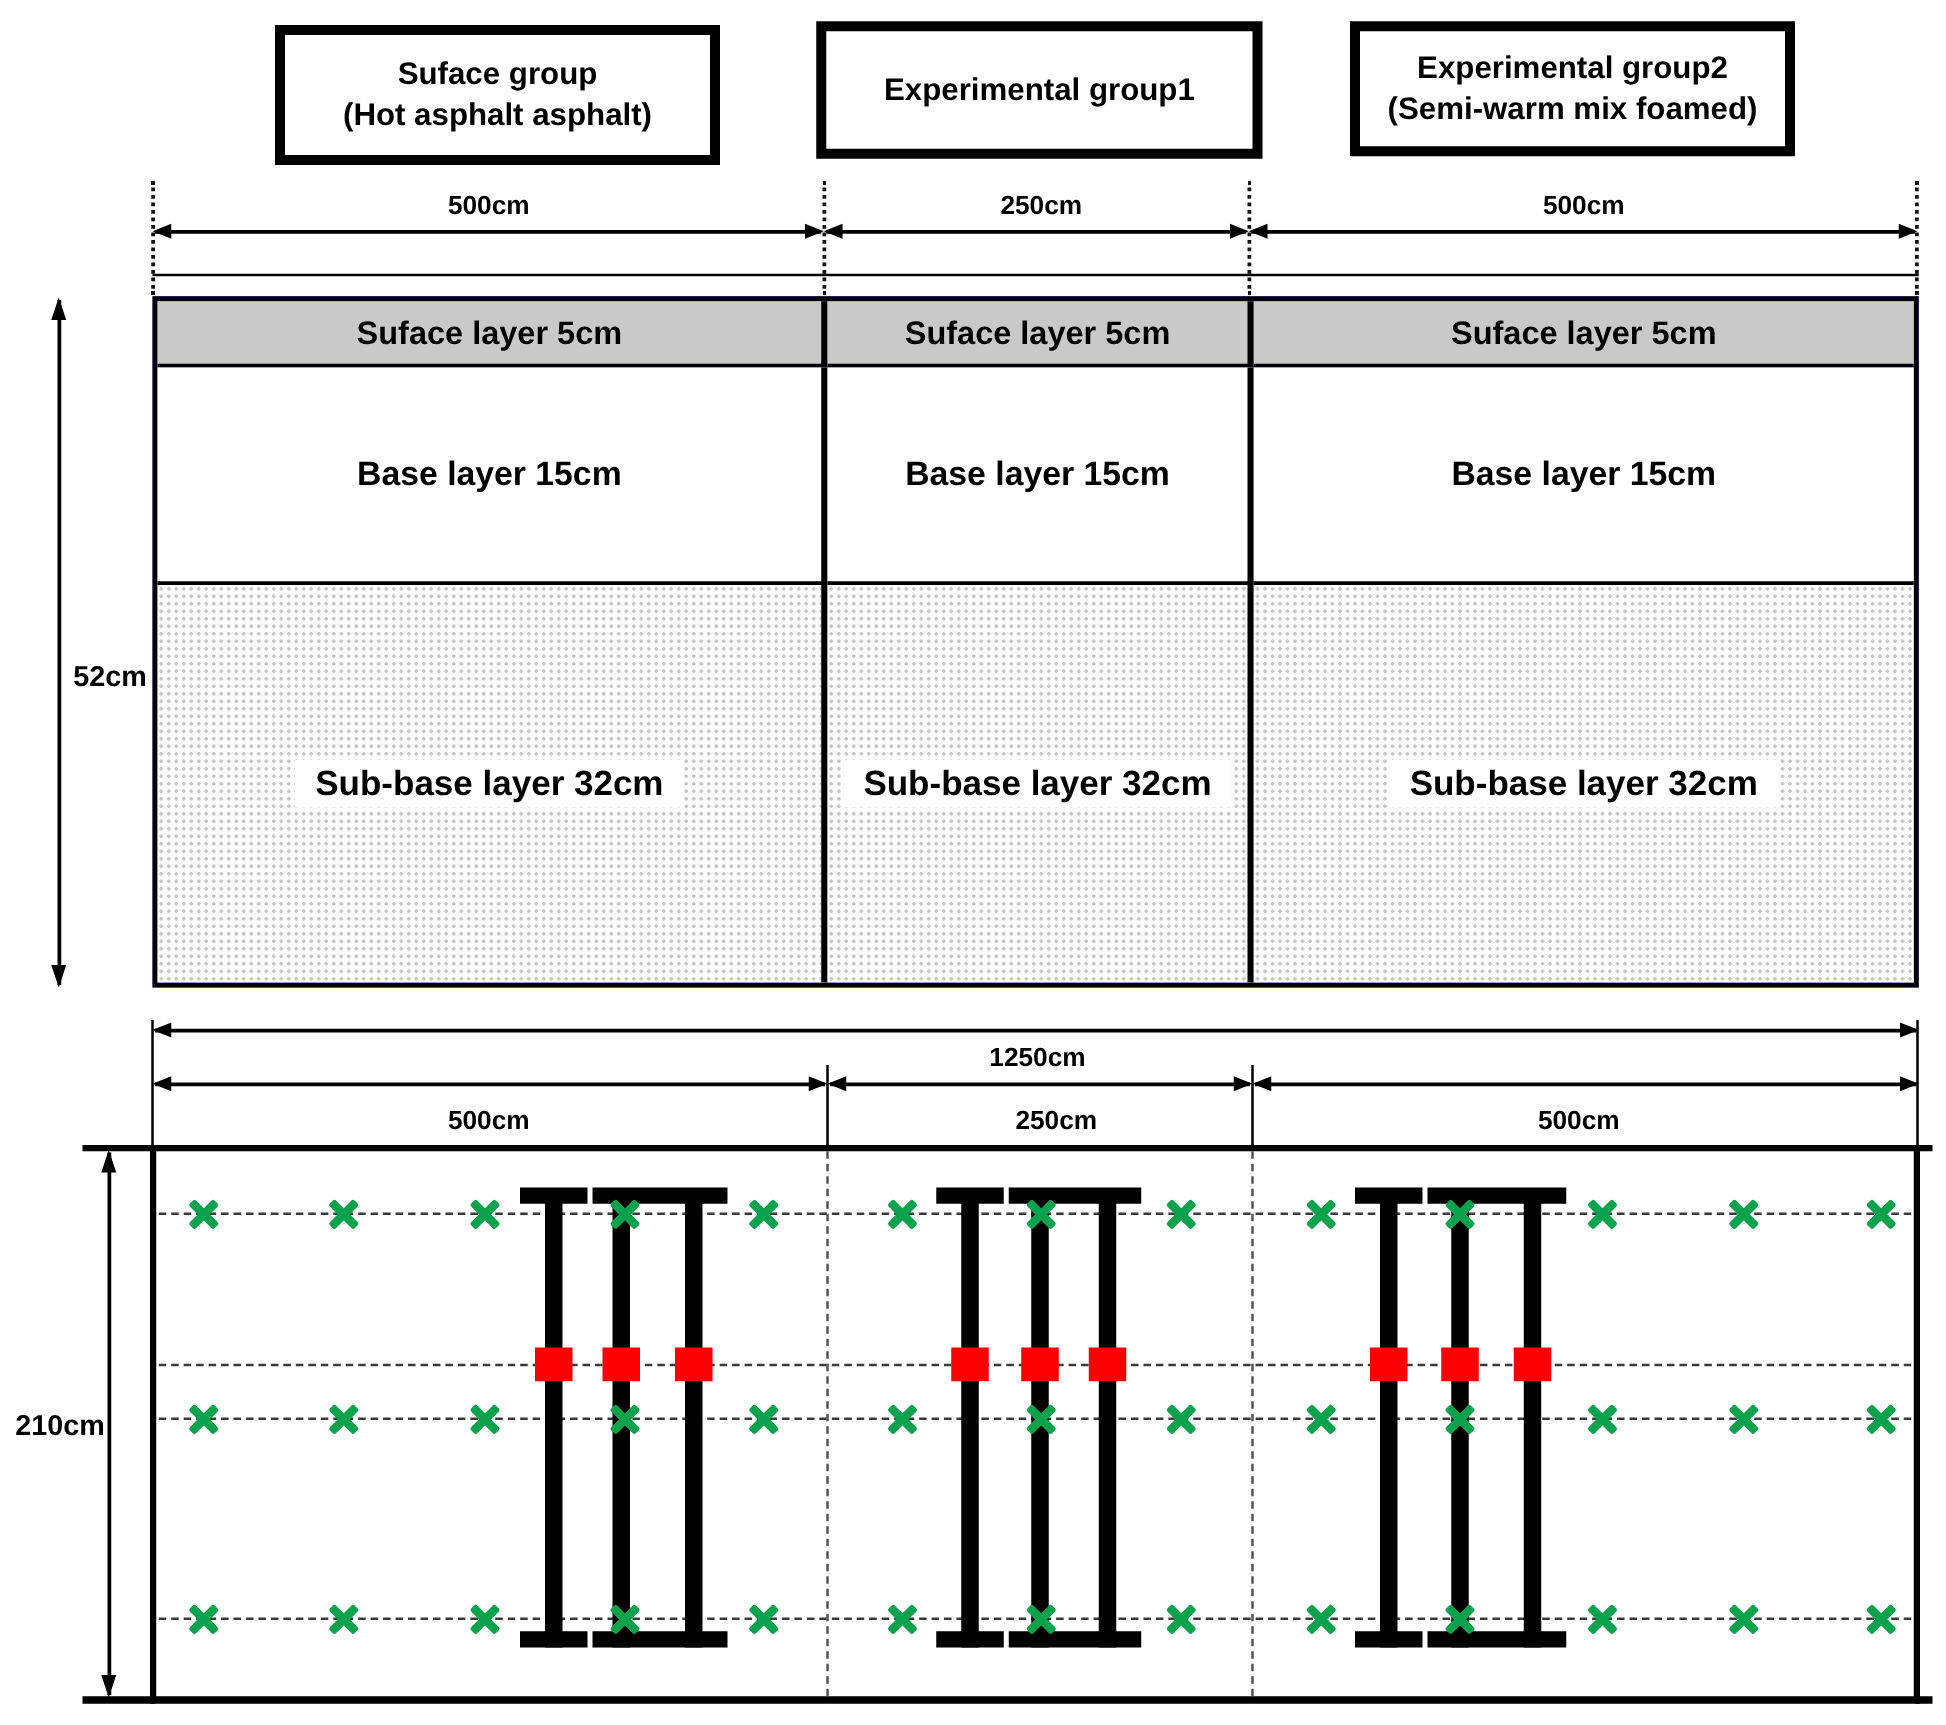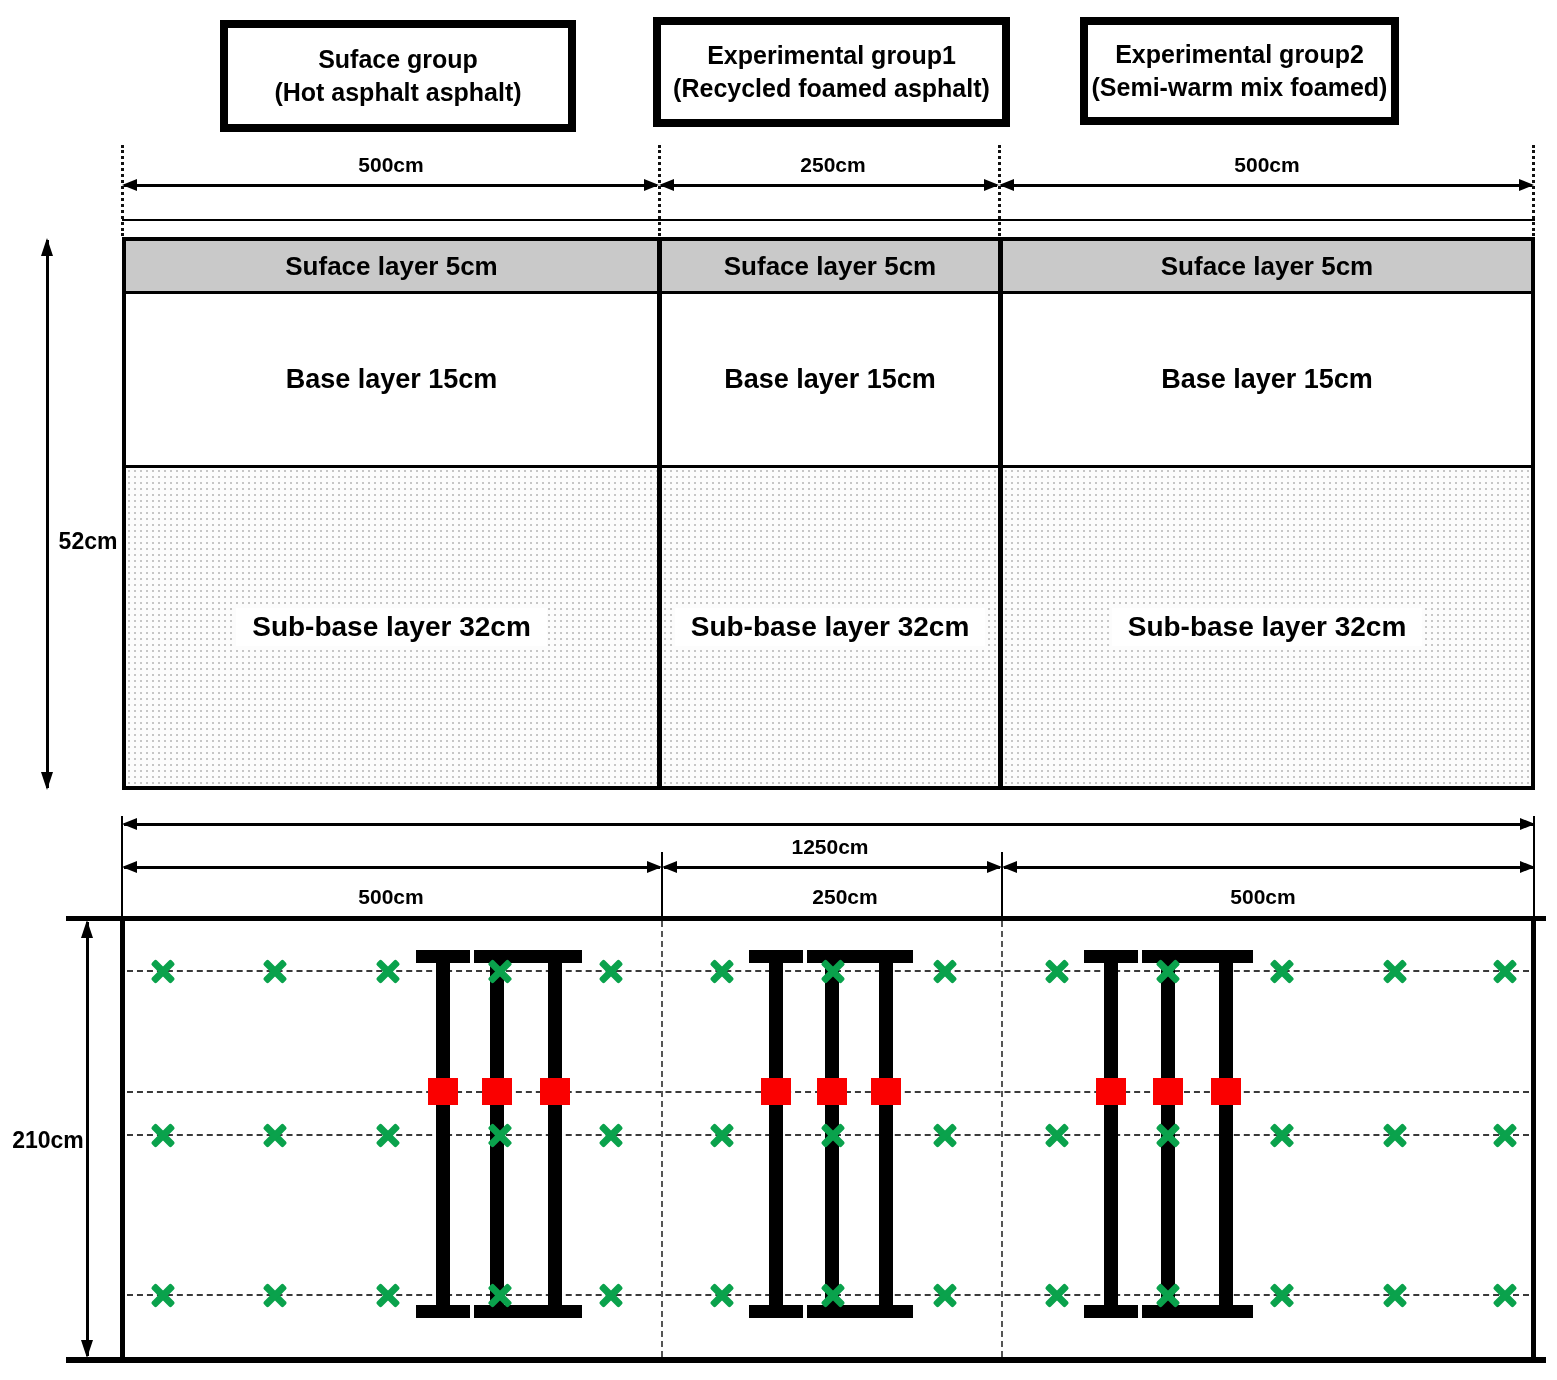--- a/index.html
+++ b/index.html
@@ -60,23 +60,22 @@
 </style>
 </head>
 <body style="--green: #0aa24c; --red: #fa0000; --surface: #c9c9c9;">
 
 <div class="tbox" style="left:220px;top:20px;width:356px;height:112px;">
   <div>Suface group</div>
   <div>(Hot asphalt asphalt)</div>
 </div>
 <div class="tbox" style="left:653px;top:17px;width:357px;height:110px;">
   <div>Experimental group1</div>
-  <div>(Recycled foamed asphalt)</div>
-</div>
-<div class="tbox" style="left:1080px;top:17px;width:319px;height:108px;">
+</div>
+<div class="tbox" style="left:1080px;top:17px;width:356px;height:108px;">
   <div>Experimental group2</div>
   <div>(Semi-warm mix foamed)</div>
 </div>
 
 <div class="dotcol" style="left:121px;top:145px;height:91px;"></div>
 <div class="dotcol" style="left:658px;top:145px;height:91px;"></div>
 <div class="dotcol" style="left:998px;top:145px;height:91px;"></div>
 <div class="dotcol" style="left:1532px;top:145px;height:91px;"></div>
 
 <div class="dimlabel" style="left:391px;top:153px;">500cm</div>

